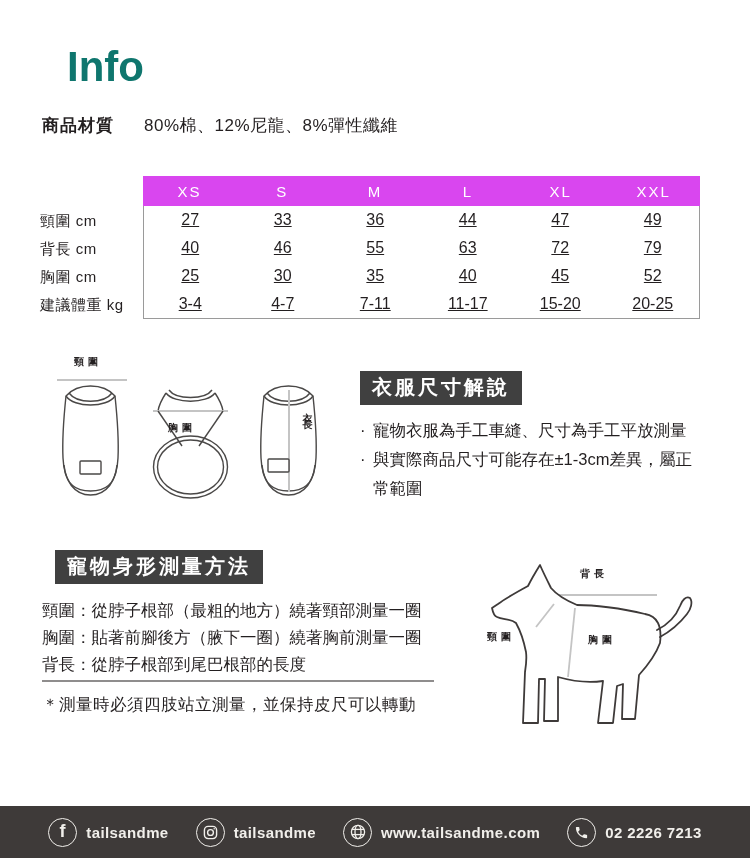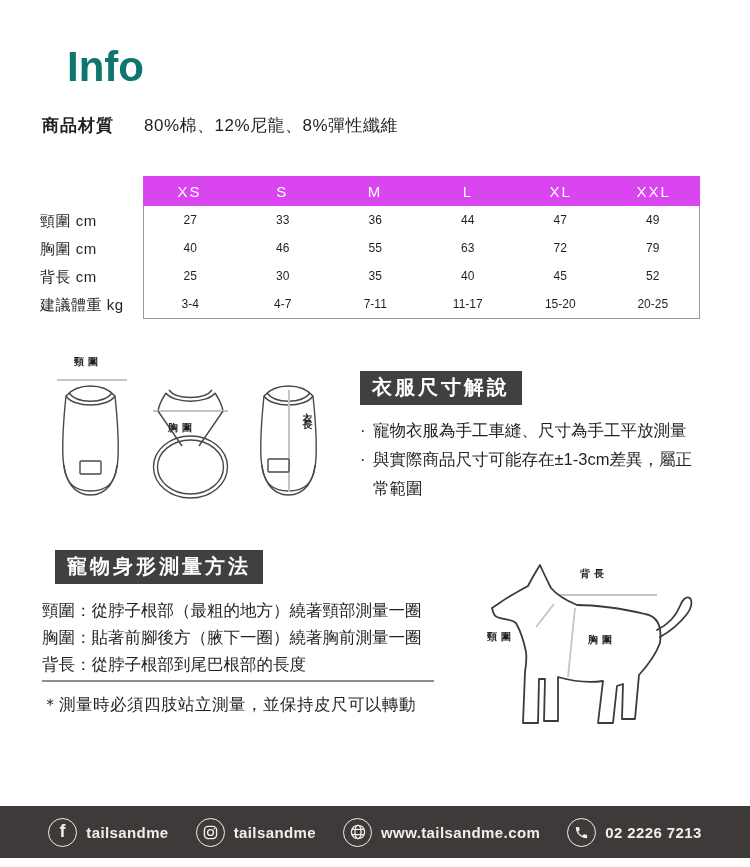--- a/index.html
+++ b/index.html
@@ -20,21 +20,21 @@
   .sizes{position:absolute;left:40px;top:176px;display:flex;}
   .row-labels{width:103px;}
   .rl-spacer{height:31px;}
   .rl{height:28px;display:flex;align-items:center;font-size:15px;letter-spacing:0.5px;}
   .tbl{width:557px;}
   .tbl-head{display:flex;height:30px;background:#d946ef;}
   .th{flex:1;display:flex;align-items:center;justify-content:center;color:#fff;
       font-size:15px;letter-spacing:2px;}
   .tbl-body{border:1px solid #9a9a9a;border-top:none;}
   .trow{display:flex;height:28px;}
-  .td{flex:1;display:flex;align-items:center;justify-content:center;font-size:12px;}
+  .td{flex:1;display:flex;align-items:center;justify-content:center;font-size:16px;text-decoration:underline;}
 
   
   .garments{position:absolute;left:48px;top:353px;width:300px;height:165px;}
   .garments svg{position:absolute;left:0;top:0;}
   .diag-label{position:absolute;font-size:10px;font-weight:bold;letter-spacing:4px;
               white-space:nowrap;}
   .neck-label{left:26px;top:2px;}
   .chest-label{left:120px;top:68px;}
   .length-label{left:252px;top:52px;writing-mode:vertical-rl;letter-spacing:6px;}
 
@@ -82,22 +82,22 @@
 
   <div class="material">
     <span class="material-label">商品材質</span>
     <span class="material-value">80%棉、12%尼龍、8%彈性纖維</span>
   </div>
 
   <div class="sizes">
     <div class="row-labels">
       <div class="rl-spacer"></div>
       <div class="rl">頸圍 cm</div>
+      <div class="rl">背長 cm</div>
       <div class="rl">胸圍 cm</div>
-      <div class="rl">背長 cm</div>
       <div class="rl">建議體重 kg</div>
     </div>
     <div class="tbl">
       <div class="tbl-head">
         <div class="th">XS</div>
         <div class="th">S</div>
         <div class="th">M</div>
         <div class="th">L</div>
         <div class="th">XL</div>
         <div class="th">XXL</div>

